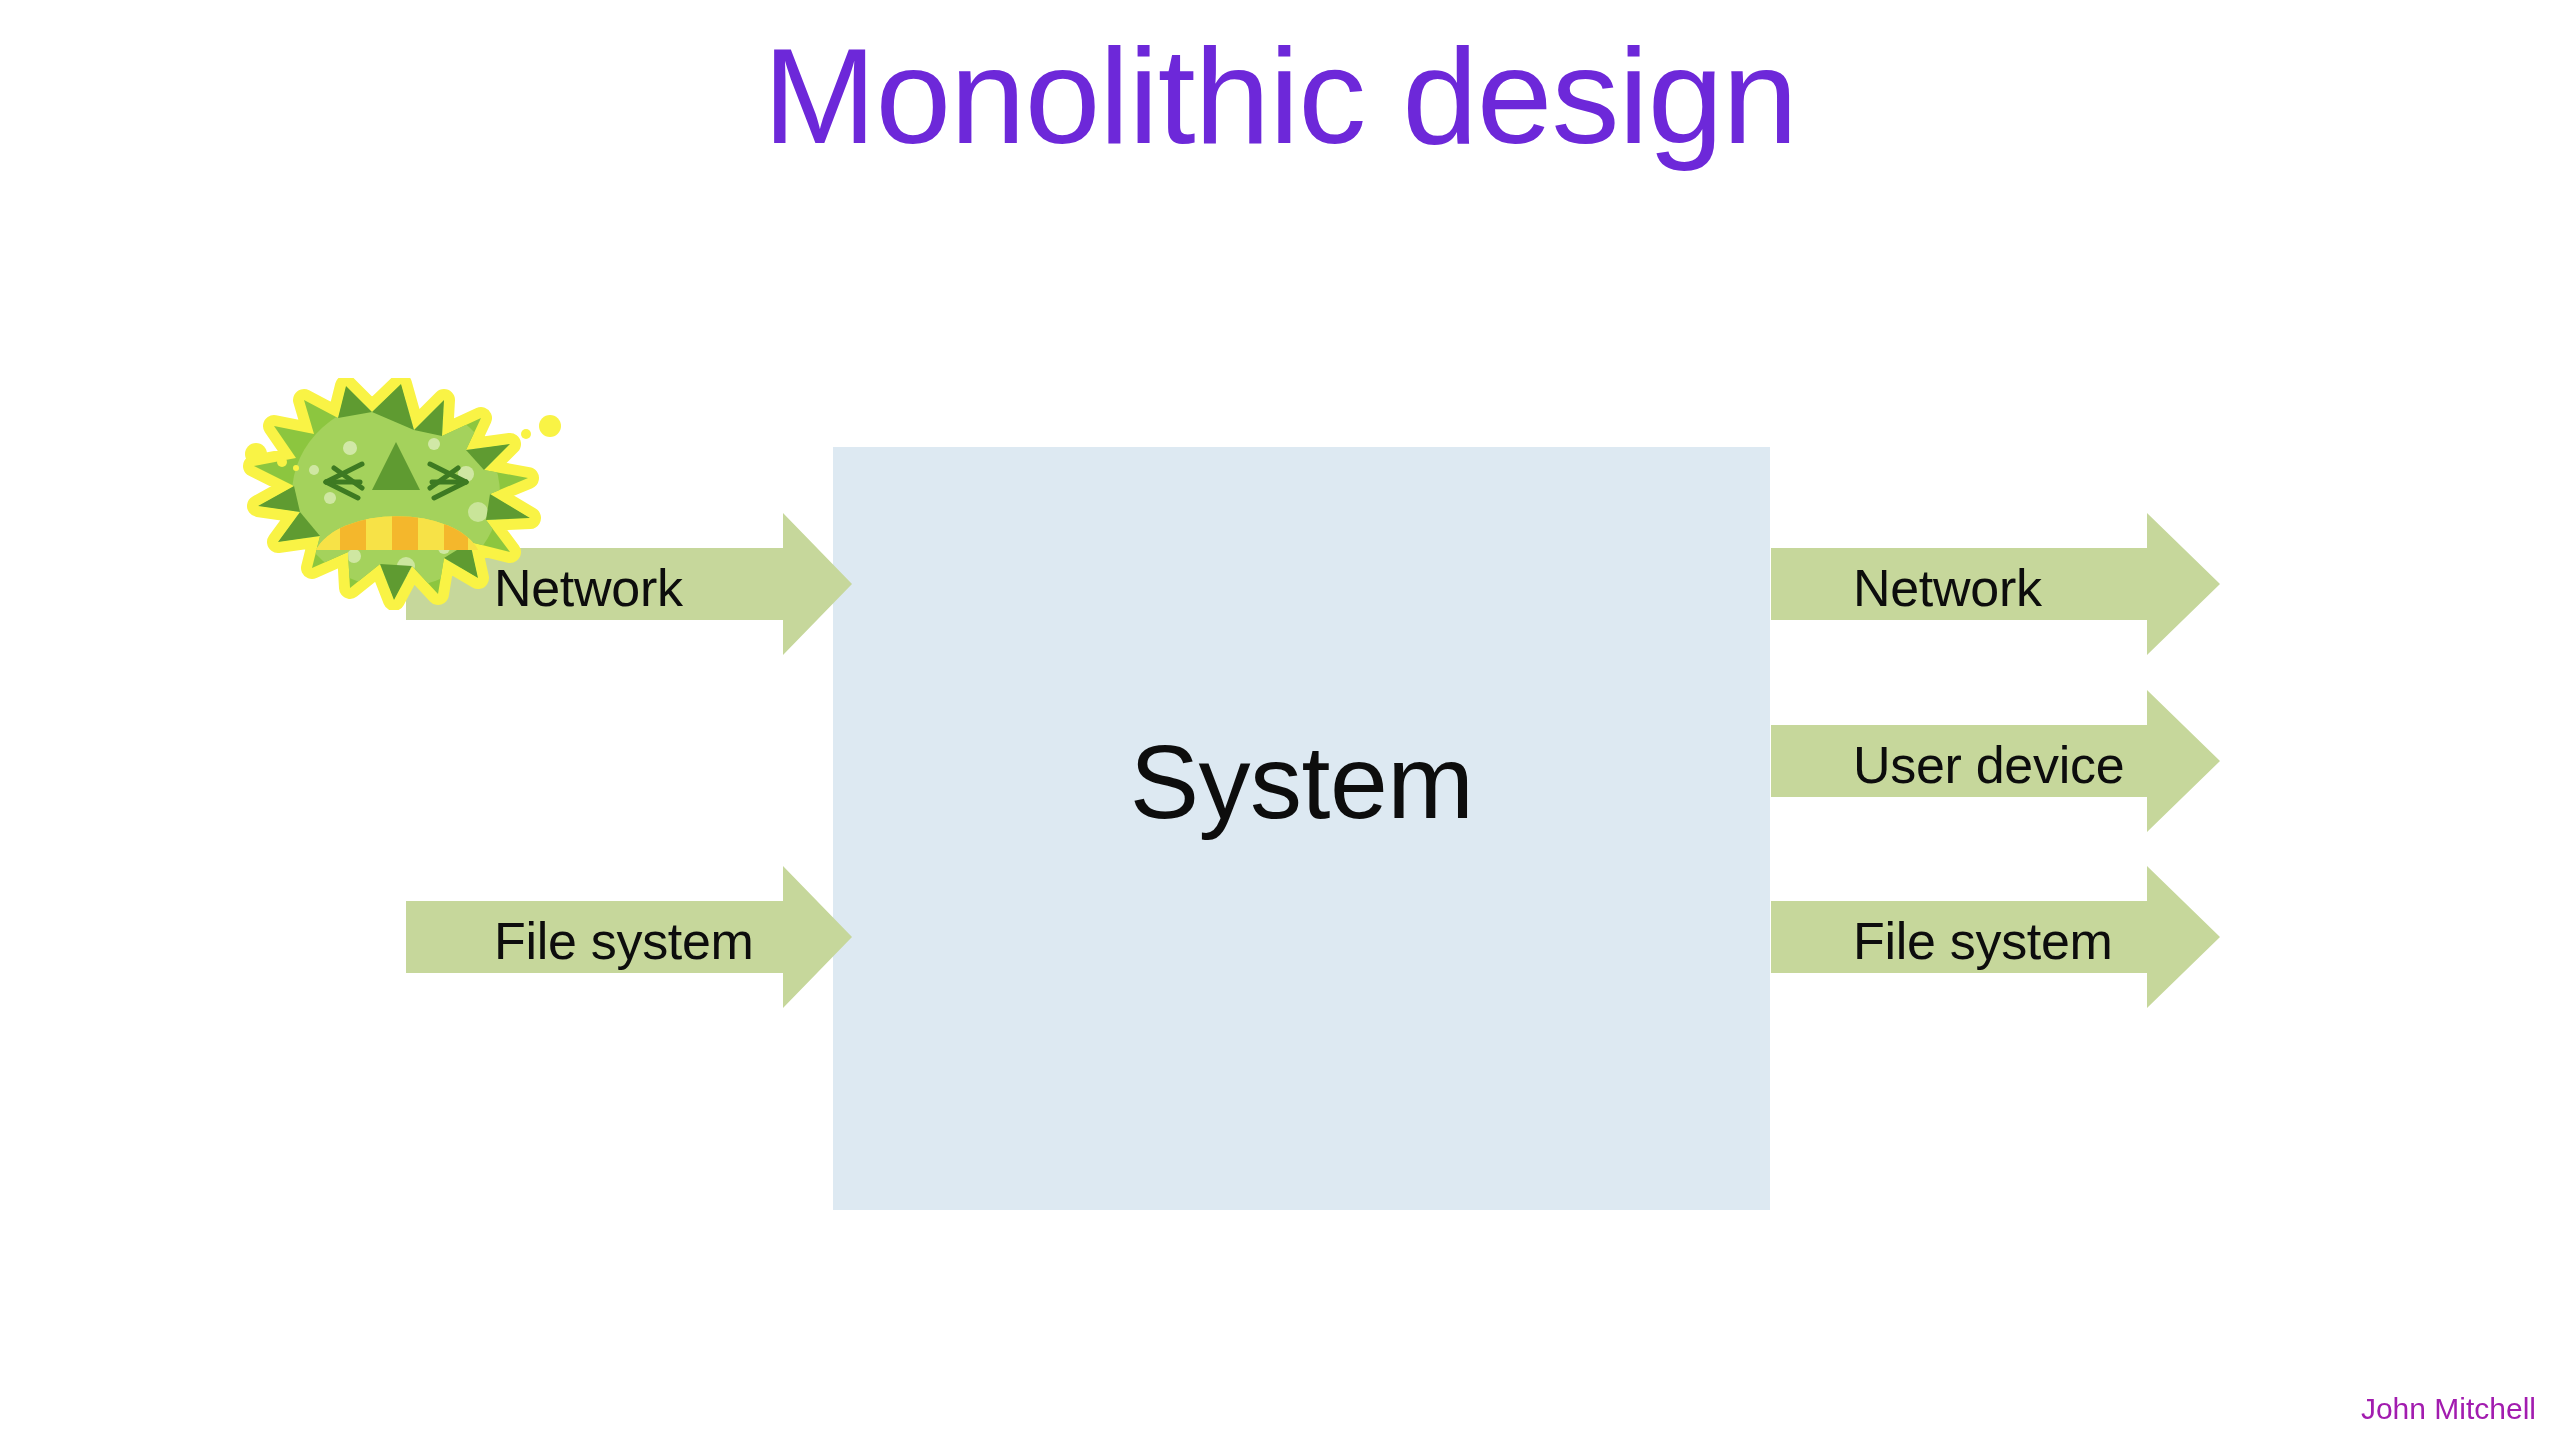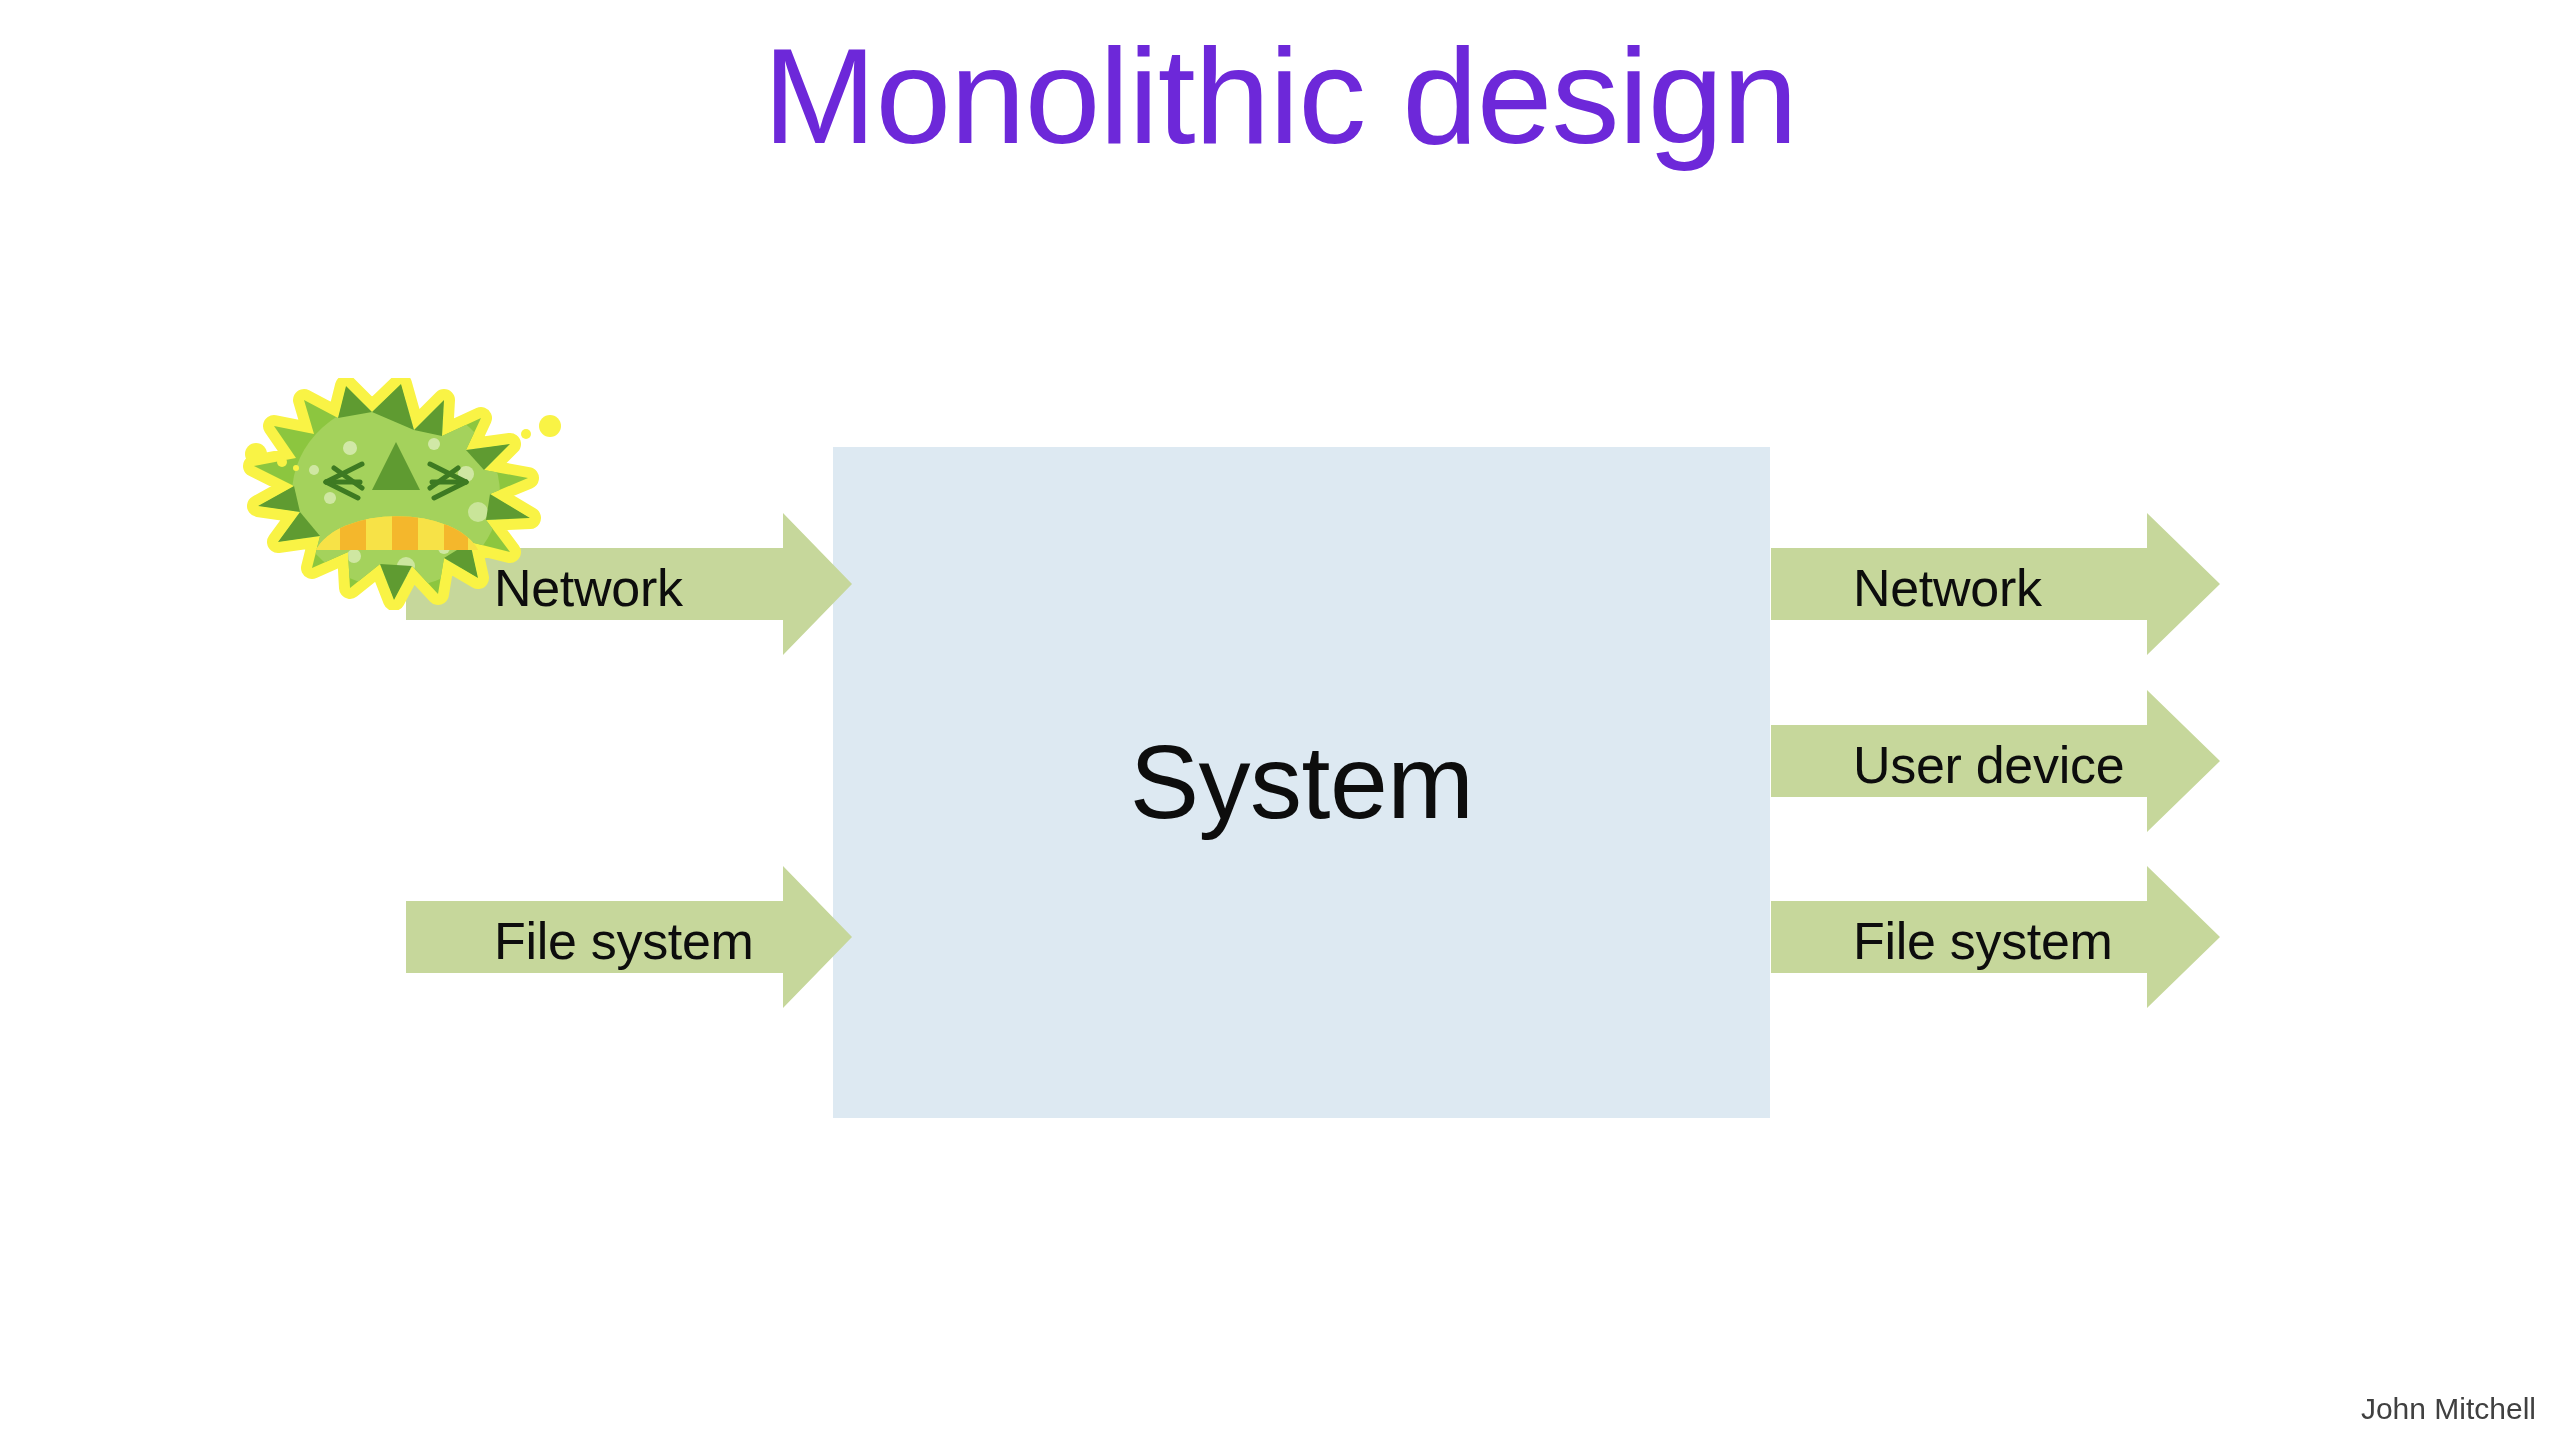--- a/index.html
+++ b/index.html
@@ -37,21 +37,21 @@
     line-height: 1.15;
     white-space: nowrap;
   }
 
   
   #system-box {
     position: absolute;
     left: 833px;
     top: 447px;
     width: 937px;
-    height: 671px;
+    height: 763px;
     background: #dde9f2;
   }
   #system-label {
     position: absolute;
     left: 0;
     top: 0;
     width: 937px;
     height: 671px;
     display: flex;
     align-items: center;
@@ -113,21 +113,21 @@
   }
   #virus-icon svg { display: block; width: 100%; height: 100%; }
 
   
   #attribution {
     position: absolute;
     right: 24px;
     bottom: 14px;
     font-size: 30px;
     font-weight: 400;
-    color: #404040;
+    color: #a21caf;
     white-space: nowrap;
     margin-left: 11px;
   }
 </style>
 </head>
 <body>
 
 <div id="slide">
 
   <div id="slide-title">Monolithic design</div>

